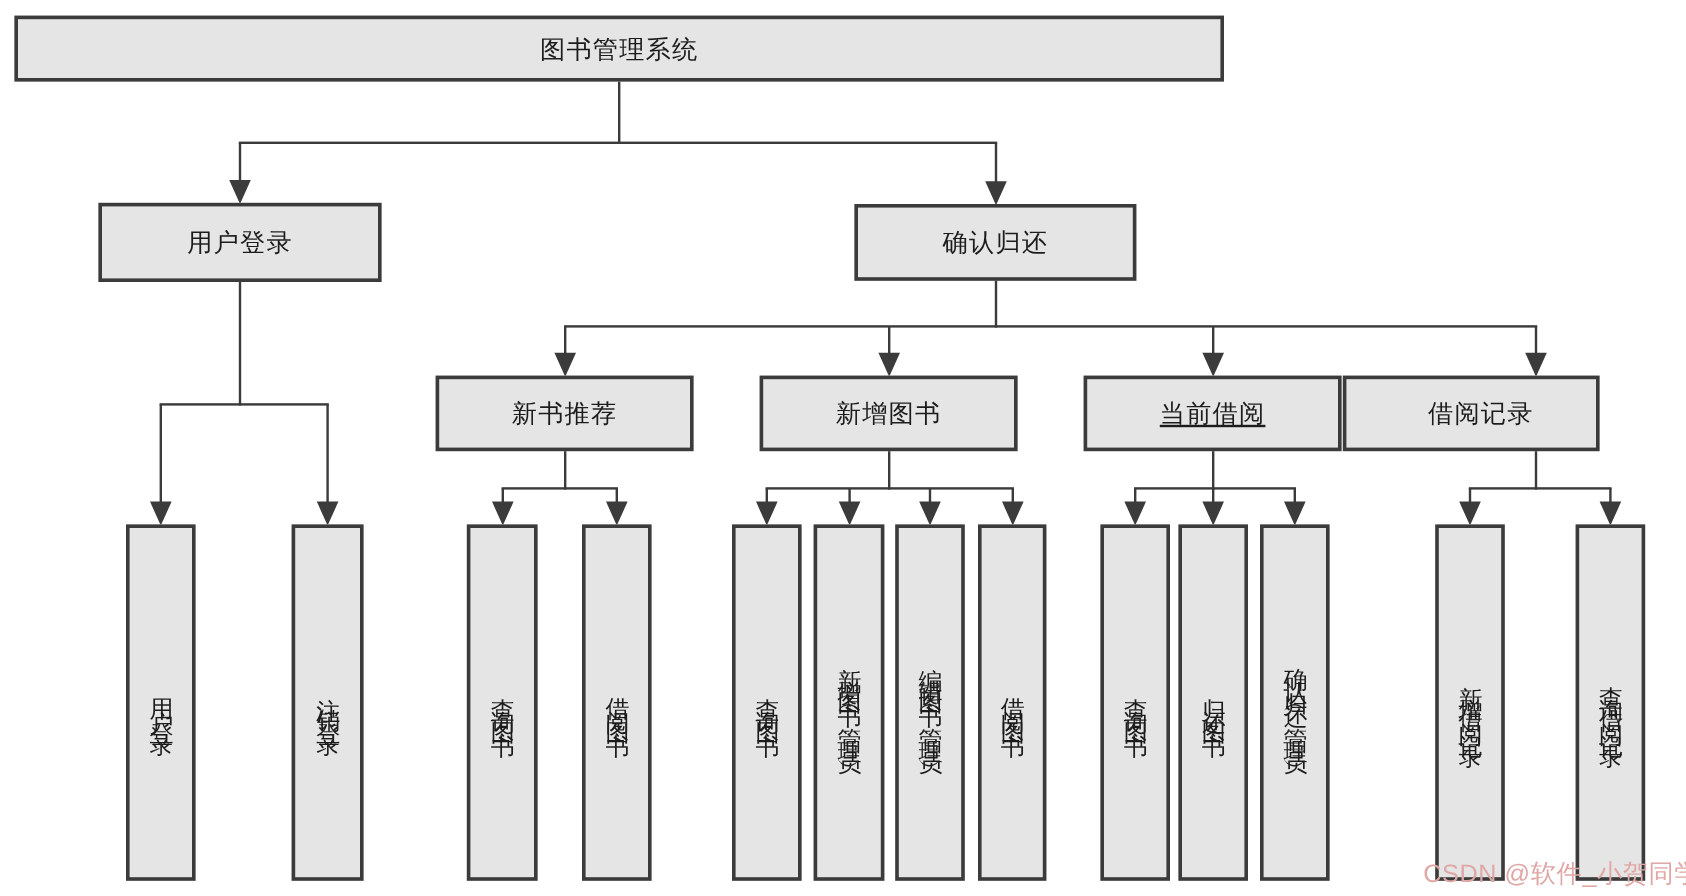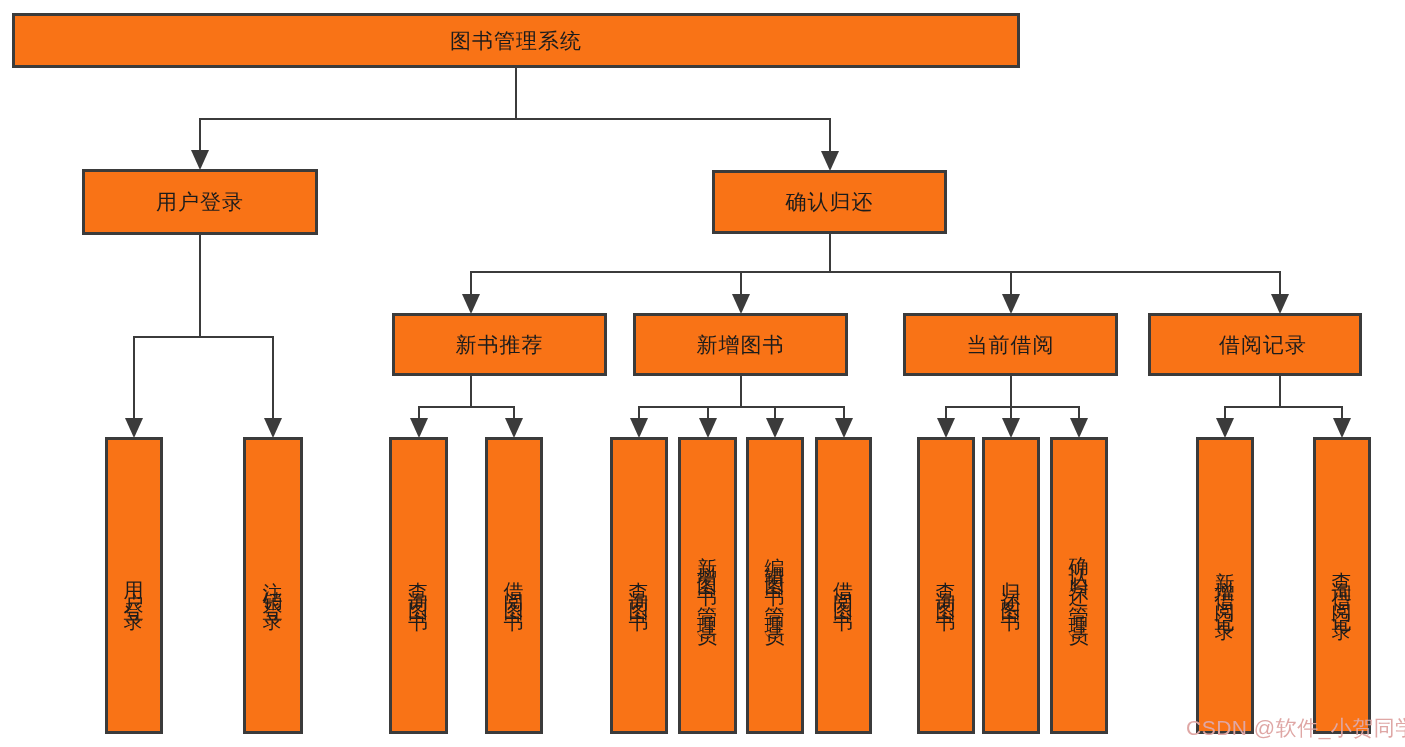--- a/index.html
+++ b/index.html
@@ -1,21 +1,21 @@
 <!DOCTYPE html>
 <html style="--line: #3b3b3b; --text: #1c1c1c; --wm: #dfa7a5; --bg: #ffffff;"><head>
 <meta charset="utf-8">
 <style>
   html,body{margin:0;padding:0;background:#ffffff;}
   .stage{
     position:relative;width:1405px;height:747px;background:var(--bg,#ffffff);
     overflow:hidden;font-family:"Liberation Sans","DejaVu Sans",sans-serif;
   }
   .node{
-    position:absolute;box-sizing:border-box;background:#f97316;
+    position:absolute;box-sizing:border-box;background:#e5e5e5;
     border:3px solid var(--line,#3b3b3b);
     display:flex;align-items:center;justify-content:center;
     color:var(--text,#1c1c1c);font-size:21px;letter-spacing:1px;
     z-index:2;
   }
   .node.vertical{
     writing-mode:vertical-rl;text-orientation:mixed;
     font-size:20px;letter-spacing:10px;line-height:1;
   }
   .line{position:absolute;background:var(--line,#3b3b3b);z-index:1;}
@@ -37,30 +37,30 @@
   <span class="watermark">CSDN @软件_小贺同学</span>
 <div class="node" style="left: 12px; top: 13px; width: 1008px; height: 55px;">
       <span>图书管理系统</span>
     </div>
     <div class="node" style="left: 82px; top: 169px; width: 236px; height: 66px;">
       <span>用户登录</span>
     </div>
     <div class="node" style="left: 712px; top: 170px; width: 235px; height: 64px;">
       <span>确认归还</span>
     </div>
-    <div class="node" style="left: 363px; top: 313px; width: 215px; height: 63px; margin-left: 29px;">
+    <div class="node" style="left: 363px; top: 313px; width: 215px; height: 63px;">
       <span>新书推荐</span>
     </div>
     <div class="node" style="left: 633px; top: 313px; width: 215px; height: 63px;">
       <span>新增图书</span>
     </div>
-    <div class="node" style="left: 903px; top: 313px; width: 215px; height: 63px;">
+    <div class="node" style="left: 903px; top: 313px; width: 215px; height: 63px; text-decoration: underline;">
       <span>当前借阅</span>
     </div>
-    <div class="node" style="left: 1148px; top: 313px; width: 214px; height: 63px; padding-left: 16px;">
+    <div class="node" style="left: 1119px; top: 313px; width: 214px; height: 63px; padding-left: 16px;">
       <span>借阅记录</span>
     </div>
     <div class="node vertical" style="left: 105px; top: 437px; width: 58px; height: 297px;">
       <span>用户登录</span>
     </div>
     <div class="node vertical" style="left: 243px; top: 437px; width: 60px; height: 297px;">
       <span>注销登录</span>
     </div>
     <div class="node vertical" style="left: 389px; top: 437px; width: 59px; height: 297px;">
       <span>查询图书</span>

